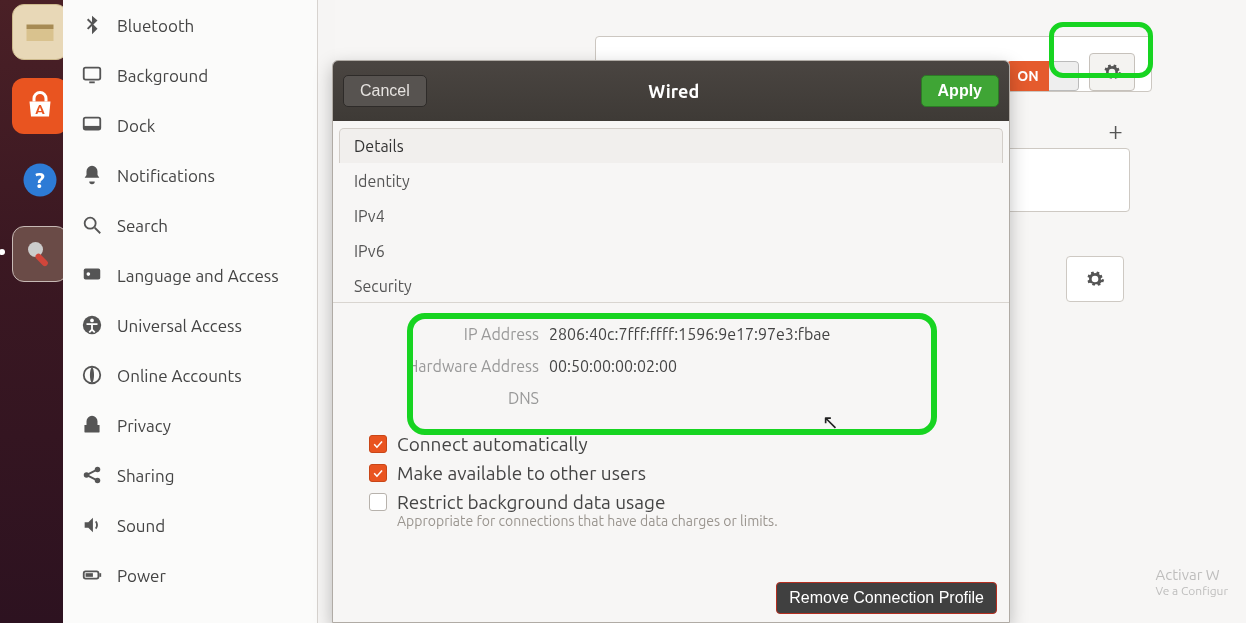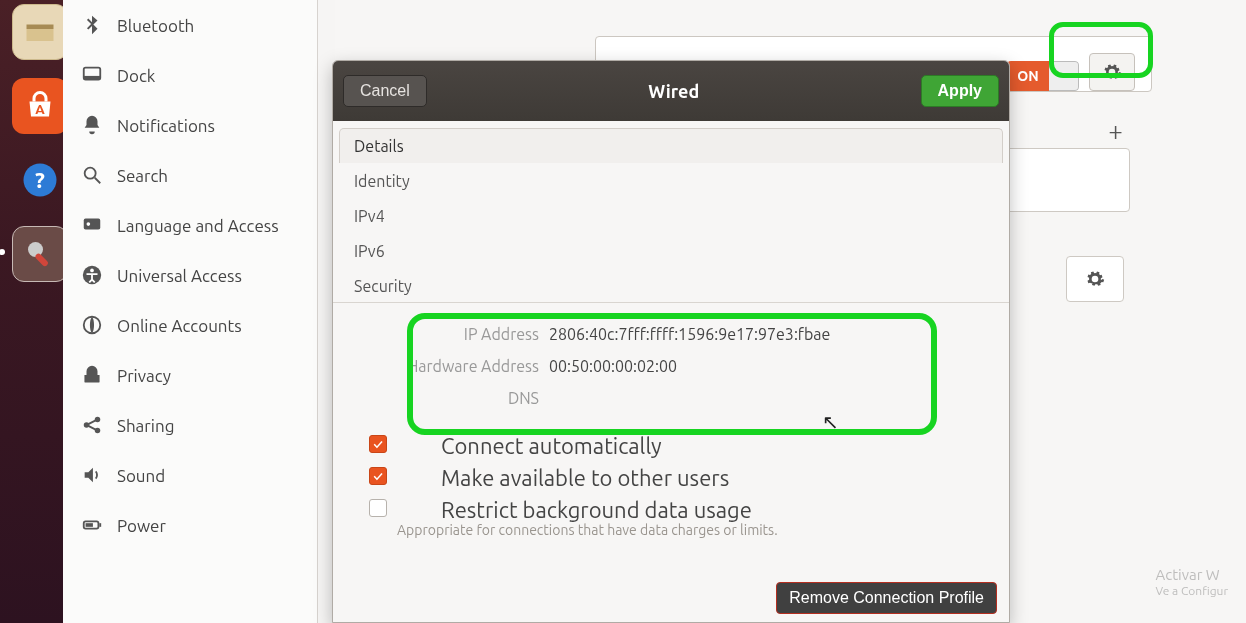--- a/index.html
+++ b/index.html
@@ -144,21 +144,21 @@
   }
 
   .chk-row { display:flex; align-items:flex-start; gap:10px; margin:7px 0; }
   .chk {
     width:18px; height:18px; border:1px solid #b7b2ac; border-radius:3px;
     display:flex; align-items:center; justify-content:center;
     background:#fff; flex-shrink:0; margin-top:2px;
   }
   .chk.checked { background:#e95420; border-color:#c94617; }
   .chk.checked::after { content:"✓"; color:#fff; font-size:13px; font-weight:700; }
-  .chk-label { font-size:22px; color:#444;margin-left:44px; }
+  .chk-label { font-size:19px; color:#444; }
   .chk-sub { font-size:14px; color:#9a958f; }
 
   .dlg-footer {
     display:flex; justify-content:flex-end; padding:4px 12px 8px;
   }
   .remove-btn {
     background:#404040; color:#fff; border:1px solid #b42e20;
     border-radius:4px; padding:6px 12px; font-size:16px; cursor:pointer;
   }
 
@@ -205,20 +205,29 @@
 </div>
 
 <div class="settings-sidebar">
   <div class="item">
     <span class="glyph">
         <svg viewBox="0 0 24 24" width="18" height="18">
           <path fill="#555" d="M12 2l6 5-4.5 4.5L18 16l-6 6V13l-4 4-1.5-1.5L11 11 6.5 6.5 8 5l4 4V2z"></path>
         </svg>
       </span>
     <span>Bluetooth</span>
+  </div>
+  <div class="item">
+    <span class="glyph">
+        <svg viewBox="0 0 24 24" width="18" height="18">
+          <rect x="3" y="4" width="18" height="13" rx="2" fill="none" stroke="#555" stroke-width="2"></rect>
+          <rect x="9" y="19" width="6" height="2" fill="#555"></rect>
+        </svg>
+      </span>
+    <span>Background</span>
   </div>
   <div class="item">
     <span class="glyph">
         <svg viewBox="0 0 24 24" width="18" height="18">
           <rect x="3" y="4" width="18" height="13" rx="2" fill="none" stroke="#555" stroke-width="2"></rect>
           <rect x="3" y="13" width="18" height="4" fill="#555"></rect>
         </svg>
       </span>
     <span>Dock</span>
   </div>

